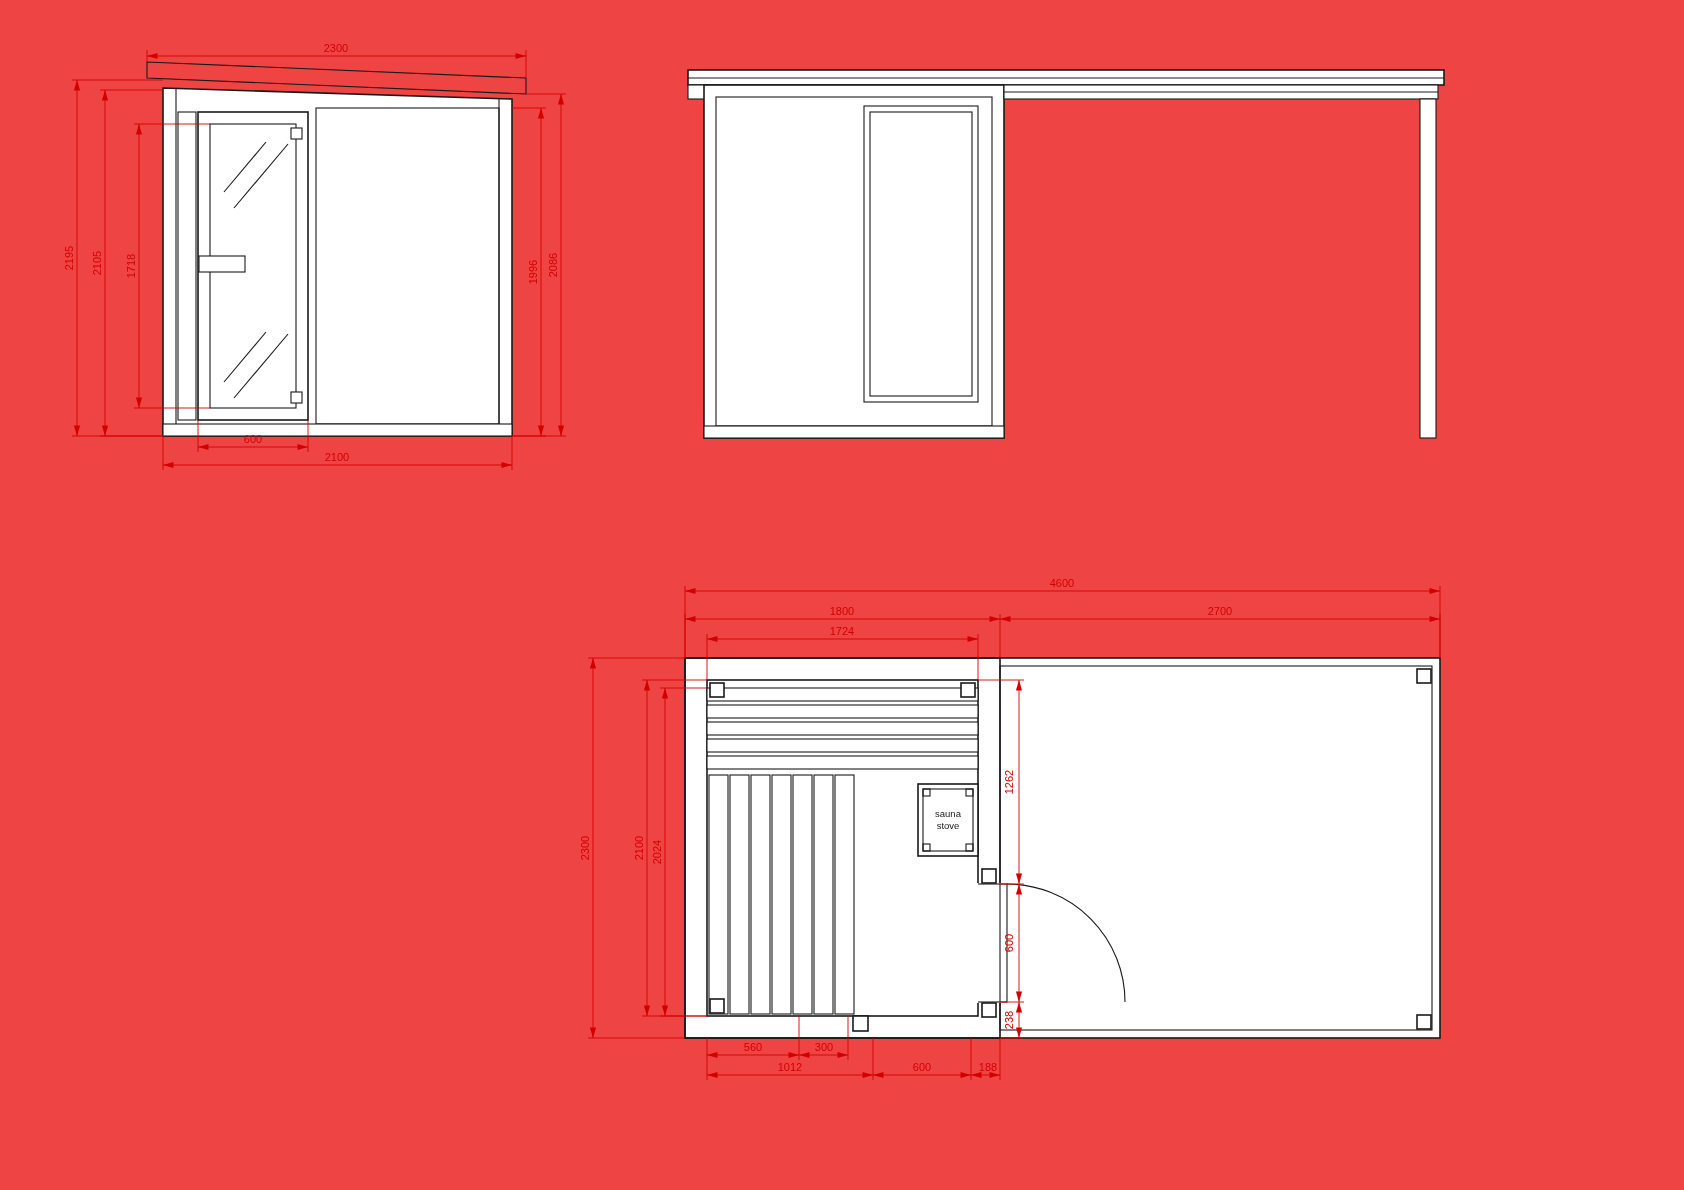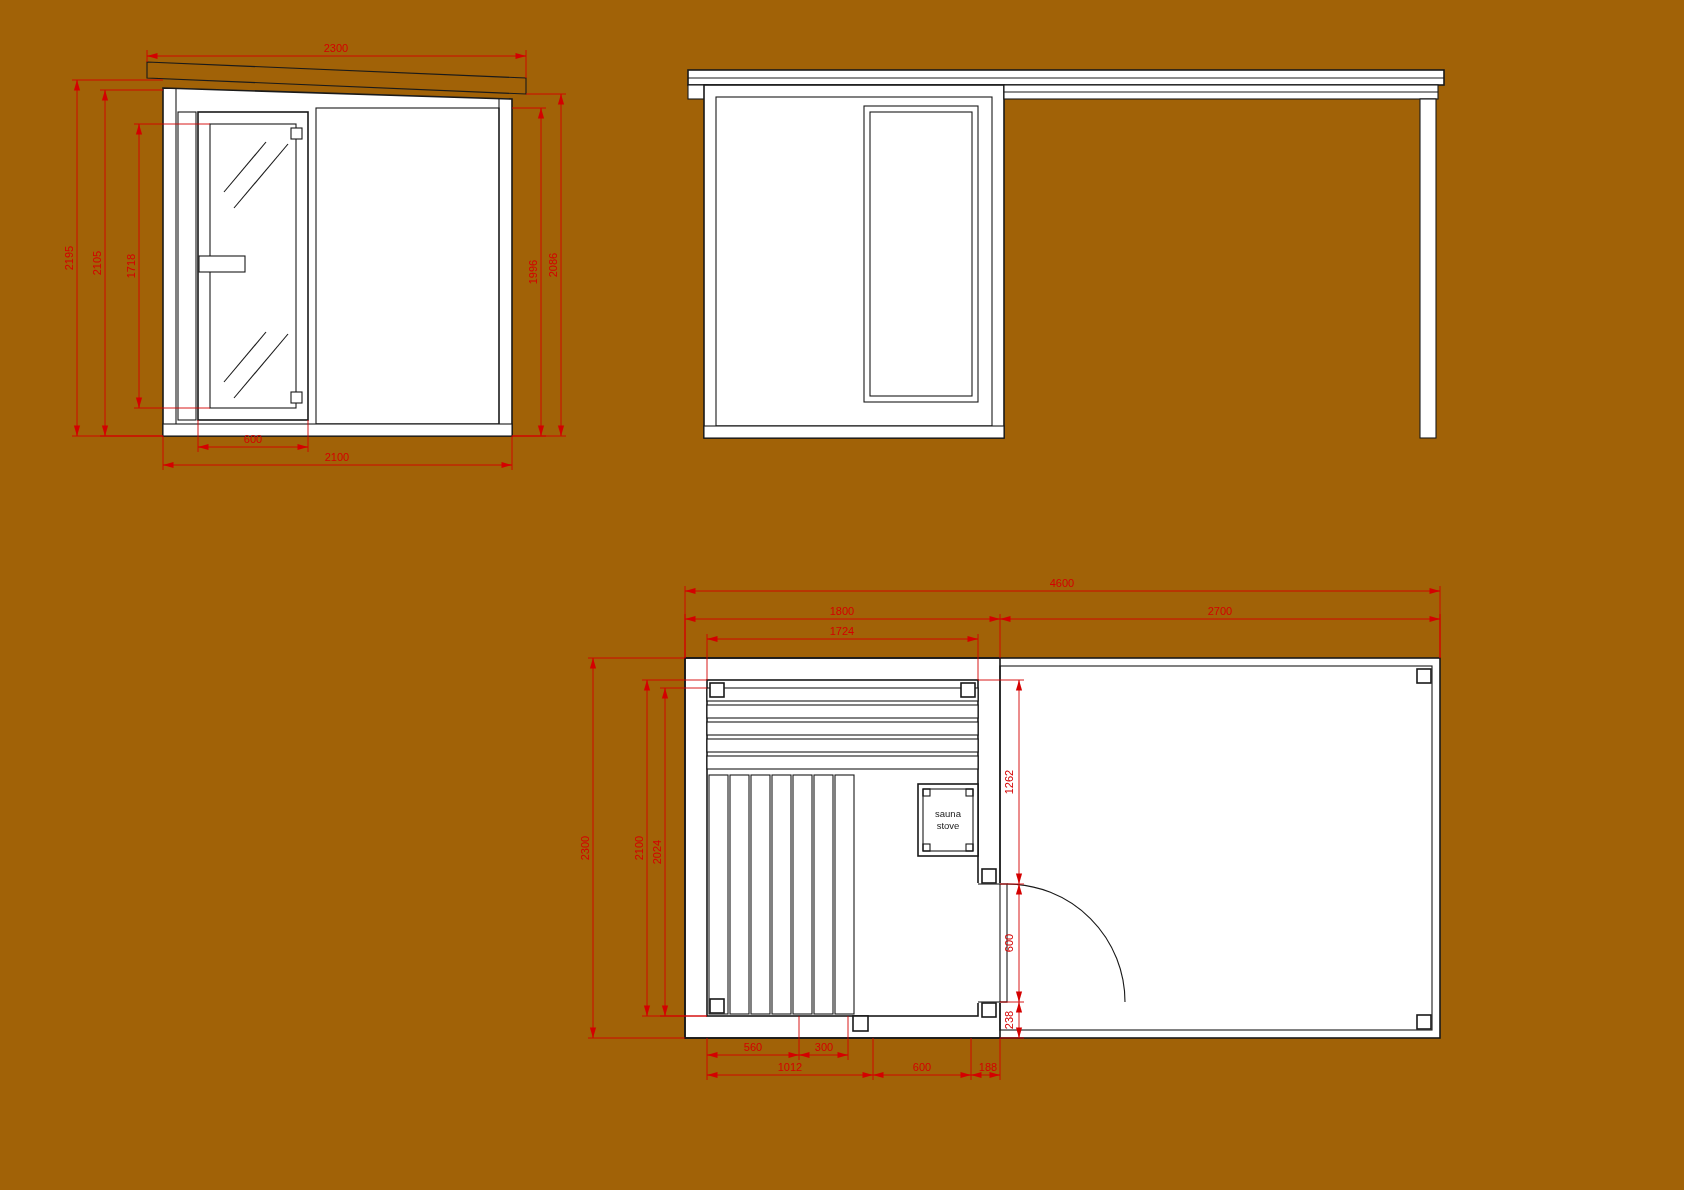--- a/index.html
+++ b/index.html
@@ -1,16 +1,16 @@
 <!DOCTYPE html>
 <html><head>
 <meta charset="utf-8">
 <style>
   html, body { margin: 0; padding: 0; background: #ffffff; }
-  .sheet { width: 1684px; height: 1190px; background: #a16207; position: relative; }
+  .sheet { width: 1684px; height: 1190px; background: #ef4444; position: relative; }
   svg { display: block; }
   svg text { font-family: "Liberation Sans", sans-serif; }
   .geo  { stroke: #1a1a1a; fill: none; stroke-width: 1.1; }
   .geo2 { stroke: #1a1a1a; fill: none; stroke-width: 1.6; }
   .wfill { fill: #ffffff; }
   .mask { fill: #ffffff; stroke: none; }
   .dim line { stroke: #d40000; stroke-width: 0.9; }
   .dim text { fill: #d40000; font-size: 11px; text-anchor: middle; }
   .stove-label { fill: #1a1a1a; font-size: 9.5px; text-anchor: middle; }
 </style>

